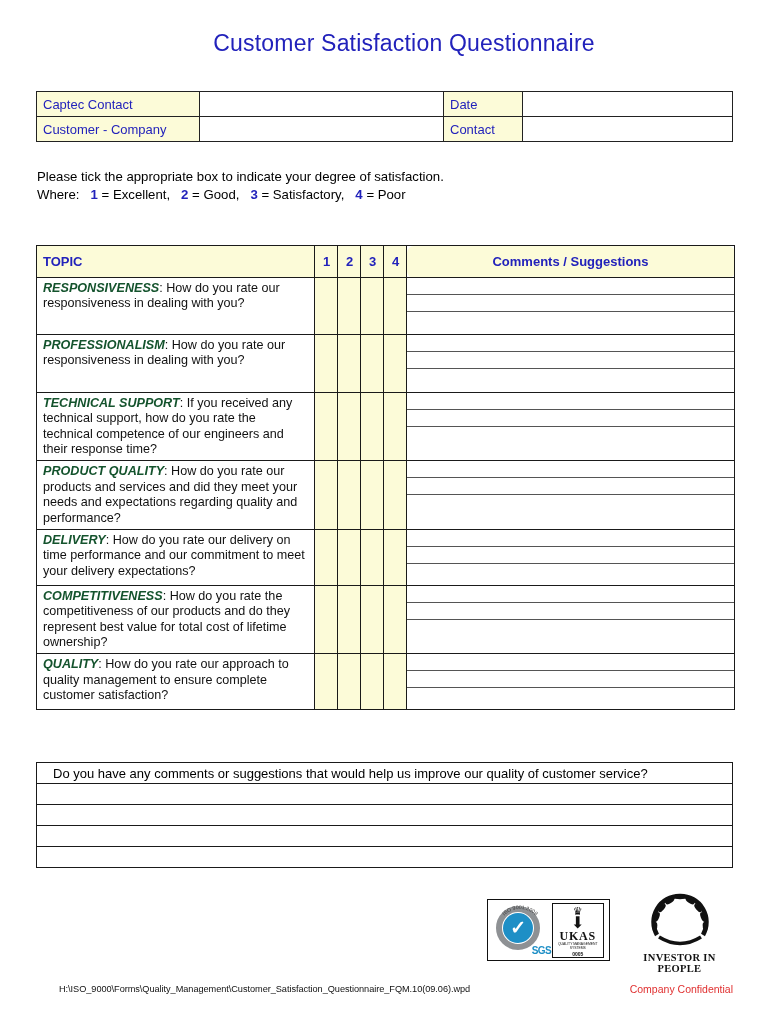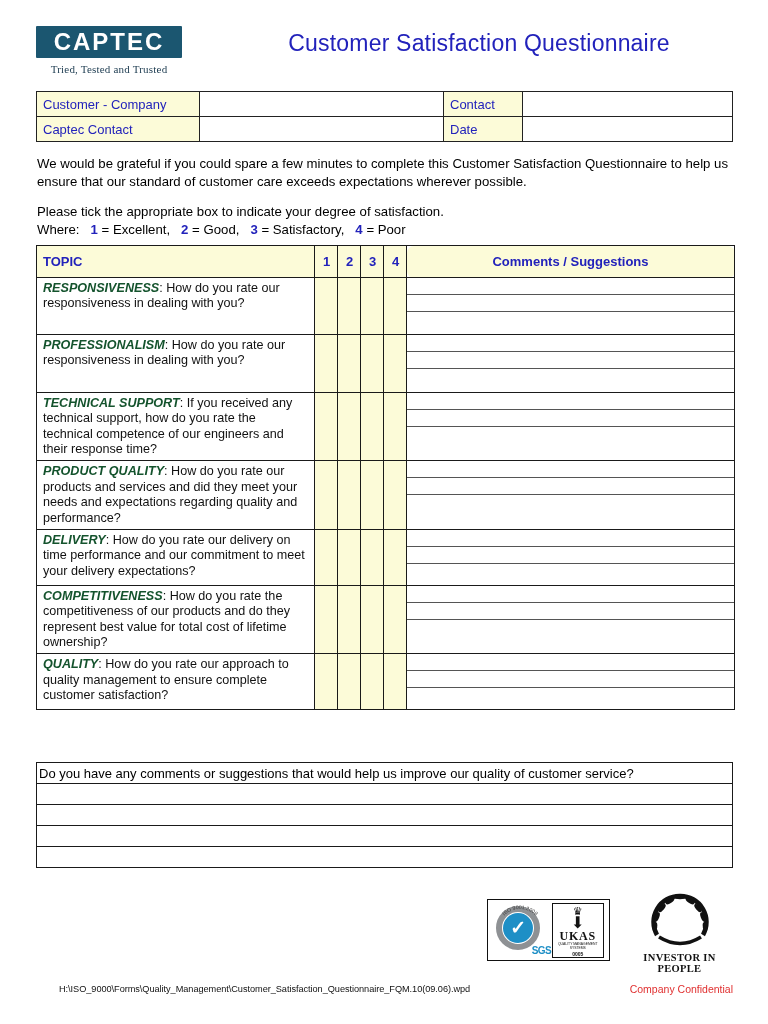--- a/index.html
+++ b/index.html
@@ -172,21 +172,21 @@
   
   .final-table {
     position: absolute;
     left: 36px; top: 762px;
     width: 697px;
     border-collapse: collapse;
     table-layout: fixed;
   }
   .final-table td {
     border: 1px solid #1a1a1a;
-    padding: 2px 2px;
+    padding: 2px 16px;
     font-size: 13px;
     color: #000;
     height: 21px;
     background: #fff;
     vertical-align: middle;
   }
   .final-blank { height: 21px; }
 
   
   .cert-box {
@@ -283,48 +283,41 @@
     font-size: 10.5px;
     color: #e03030;
   }
 </style>
 </head>
 <body>
 
 <div class="page">
 
   <div class="header">
-    <div class="logo-block">
-      <div class="logo-box">
-        <span class="logo-word">CAPTEC</span>
-      </div>
-      <div class="logo-tag">Tried, Tested and Trusted</div>
-    </div>
     <div class="doc-title">Customer Satisfaction Questionnaire</div>
   </div>
 
   <table class="contact-table">
     <tbody>
+      <tr>
+        <td class="lbl c-w1">Captec Contact</td>
+        <td class="val c-w2"></td>
+        <td class="lbl c-w3">Date</td>
+        <td class="val c-w4"></td>
+      </tr>
       <tr>
         <td class="lbl c-w1">Customer  - Company</td>
         <td class="val c-w2"></td>
         <td class="lbl c-w3">Contact</td>
         <td class="val c-w4"></td>
       </tr>
-      <tr>
-        <td class="lbl c-w1">Captec Contact</td>
-        <td class="val c-w2"></td>
-        <td class="lbl c-w3">Date</td>
-        <td class="val c-w4"></td>
-      </tr>
     </tbody>
   </table>
 
   <div class="intro">
-    <p>We would be grateful if you could spare a few minutes to complete this Customer Satisfaction Questionnaire to help us ensure that our standard of customer care exceeds expectations wherever possible.</p>
     <div class="gap"></div>
     <p>Please tick the appropriate box to indicate your degree of satisfaction.</p>
     <p class="scale-line">
       <span>Where:</span>&nbsp;&nbsp;
       <span class="num">1</span>
       <span>= Excellent,</span>&nbsp;&nbsp;
       <span class="num">2</span>
       <span>= Good,</span>&nbsp;&nbsp;
       <span class="num">3</span>
       <span>= Satisfactory,</span>&nbsp;&nbsp;

